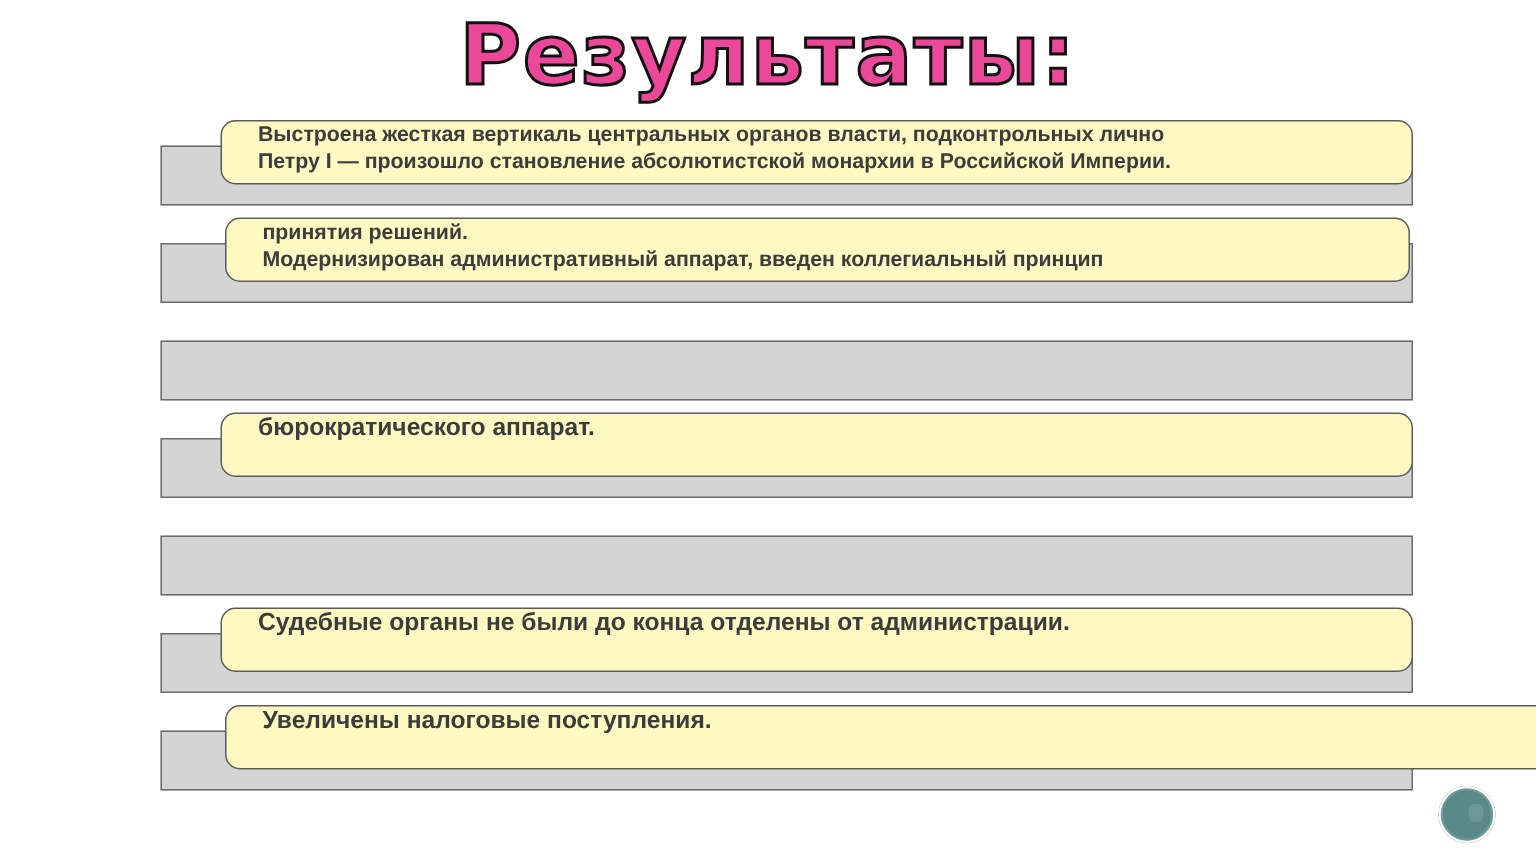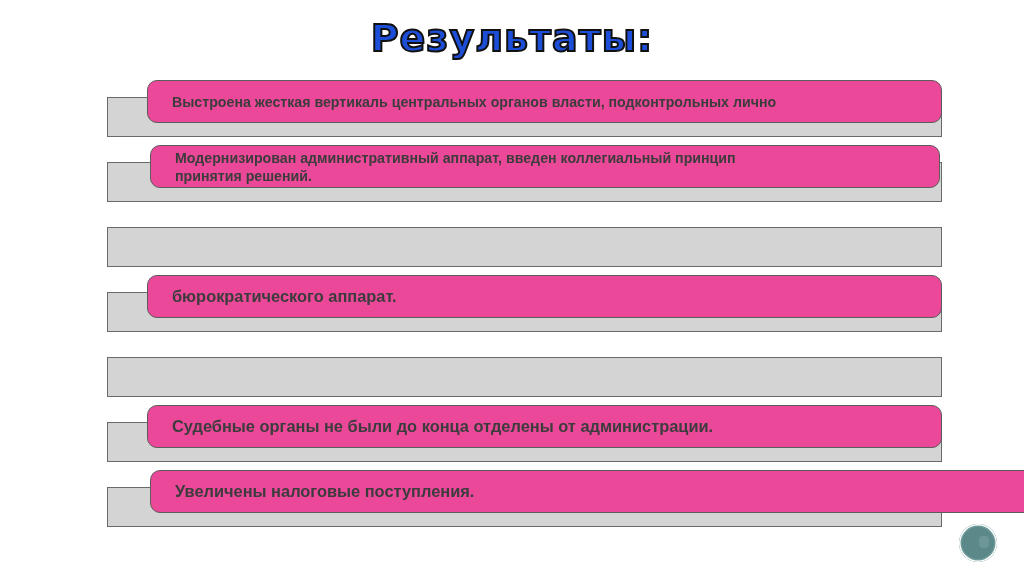--- a/index.html
+++ b/index.html
@@ -15,23 +15,23 @@
       font-family: "Liberation Sans", "DejaVu Sans", sans-serif;
     }
     .slide-title {
       position: absolute;
       left: 0;
       top: 8px;
       width: 1024px;
       text-align: center;
       font-family: "DejaVu Sans", "Liberation Sans", sans-serif;
       font-weight: 900;
-      font-size: 38px;
+      font-size: 56px;
       letter-spacing: 1px;
-      color: #1d4ed8;
+      color: #ec4899;
       -webkit-text-stroke: 2px #111111;
       line-height: 60px;
     }
     .row {
       position: absolute;
       left: 0;
       width: 1024px;
       height: 60px;
     }
     .bar {
@@ -43,26 +43,25 @@
       background: #d4d4d4;
       border: 1.5px solid #6a6a6a;
       box-sizing: border-box;
     }
     .box {
       position: absolute;
       left: 147px;
       width: 795px;
       height: 43px;
       top: 0;
-      background: #ec4899;
+      background: #fef9c3;
       border: 1.5px solid #5c5c5c;
       border-radius: 10px;
       box-sizing: border-box;
       display: flex;
-      align-items: center;
       padding-left: 24px;
       padding-right: 14px;
     }
     .box-text {
       color: #3c3c3c;
       font-weight: bold;
       line-height: 18px;
     }
     .box-text.small { font-size: 14.2px; }
     .box-text.large { font-size: 16.4px; line-height: 19px; }
@@ -91,30 +90,31 @@
 </head>
 <body>
 
 <div class="slide-title">Результаты:</div>
 
 <div class="row" style="top:80px;">
   <div class="bar"></div>
   <div class="box">
     <div class="box-text small">
       <div>Выстроена жесткая вертикаль центральных органов власти, подконтрольных лично</div>
+      <div>Петру I — произошло становление абсолютистской монархии в Российской Империи.</div>
     </div>
   </div>
 </div>
 
 <div class="row" style="top:145px;">
   <div class="bar"></div>
   <div class="box" style="left:150px; width:790px;">
     <div class="box-text small">
+      <div>принятия решений.</div>
       <div>Модернизирован административный аппарат, введен коллегиальный принцип</div>
-      <div>принятия решений.</div>
     </div>
   </div>
 </div>
 
 <div class="row" style="top:210px;">
   <div class="bar"></div>
 </div>
 
 <div class="row" style="top:275px;">
   <div class="bar"></div>

